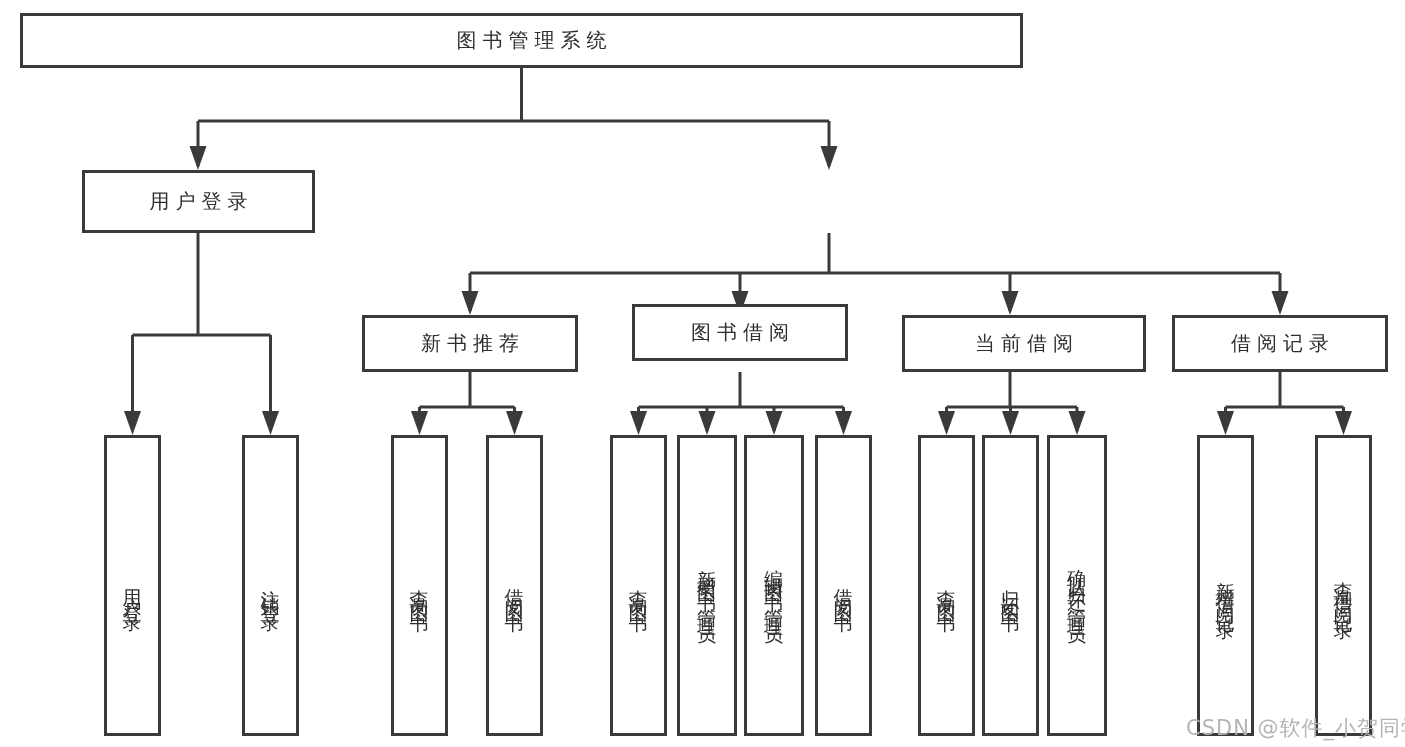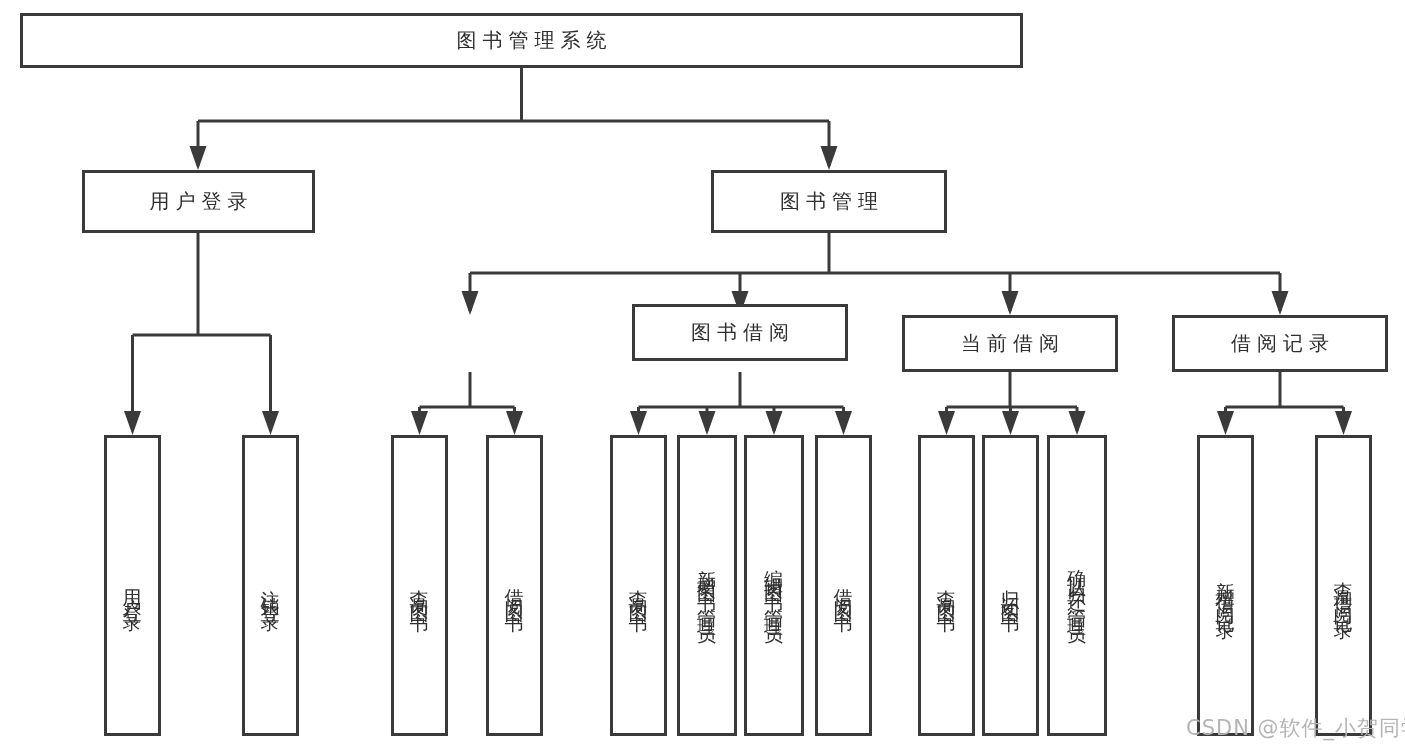--- a/index.html
+++ b/index.html
@@ -134,28 +134,28 @@
     </g>
   </svg>
 
   <div class="node" style="left:20px; top:13px; width:1003px; height:55px;padding-left:20px;">
     <span class="hlabel">图书管理系统</span>
   </div>
 
   <div class="node" style="left:82px; top:170px; width:233px; height:63px;">
     <span class="hlabel">用户登录</span>
   </div>
-  <div class="node" style="left:711px; top:170px; width:236px; height:63px;">
-    <span class="hlabel">图书管理</span>
-  </div>
-
+
+  <div class="node" style="left:362px; top:315px; width:216px; height:57px;">
+    <span class="hlabel">新书推荐</span>
+  </div>
   <div class="node" style="left:632px; top:304px; width:216px; height:57px;">
     <span class="hlabel">图书借阅</span>
   </div>
-  <div class="node" style="left:902px; top:315px; width:216px; height:57px;">
+  <div class="node" style="left:902px; top:315px; width:244px; height:57px;">
     <span class="hlabel">当前借阅</span>
   </div>
   <div class="node" style="left:1172px; top:315px; width:216px; height:57px;">
     <span class="hlabel">借阅记录</span>
   </div>
 
   <div class="node" style="left:104px; top:435px; width:57px; height:301px;">
     <span class="vlabel">用户登录</span>
   </div>
   <div class="node" style="left:242px; top:435px; width:57px; height:301px;">

